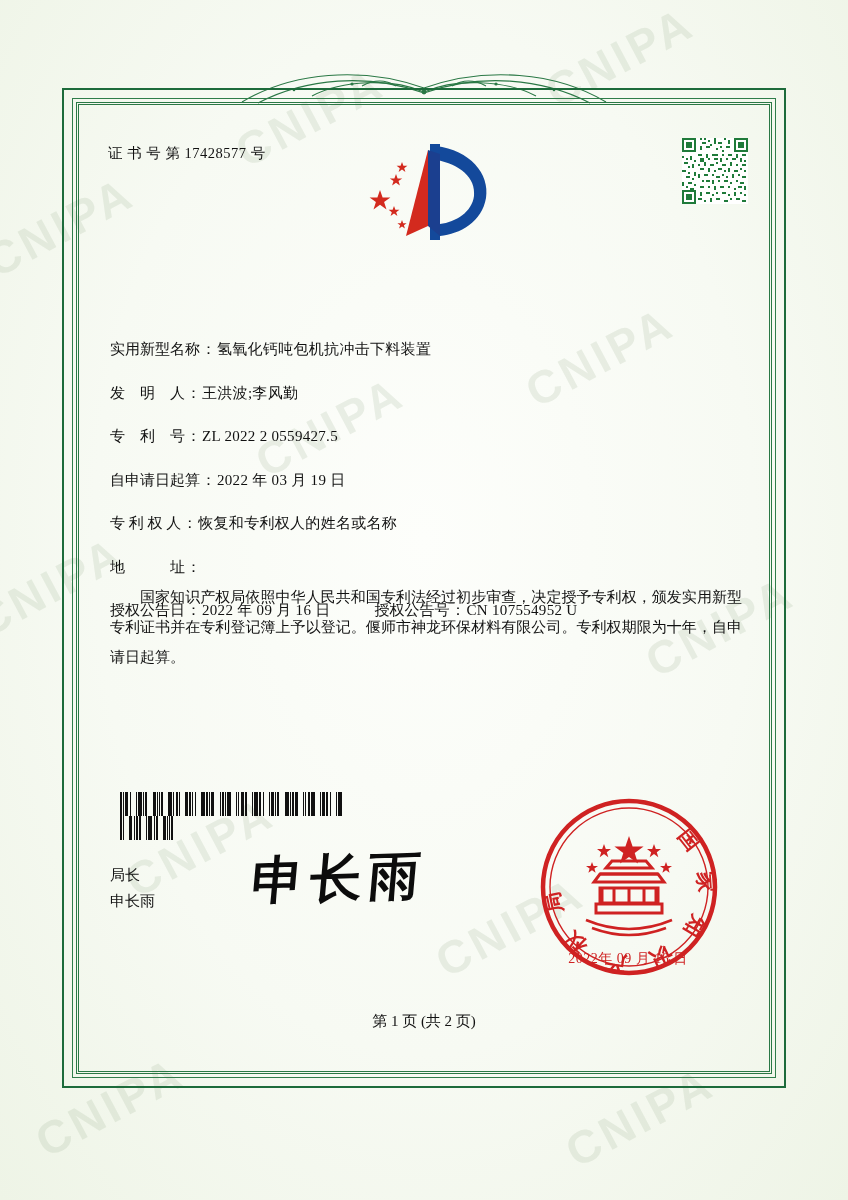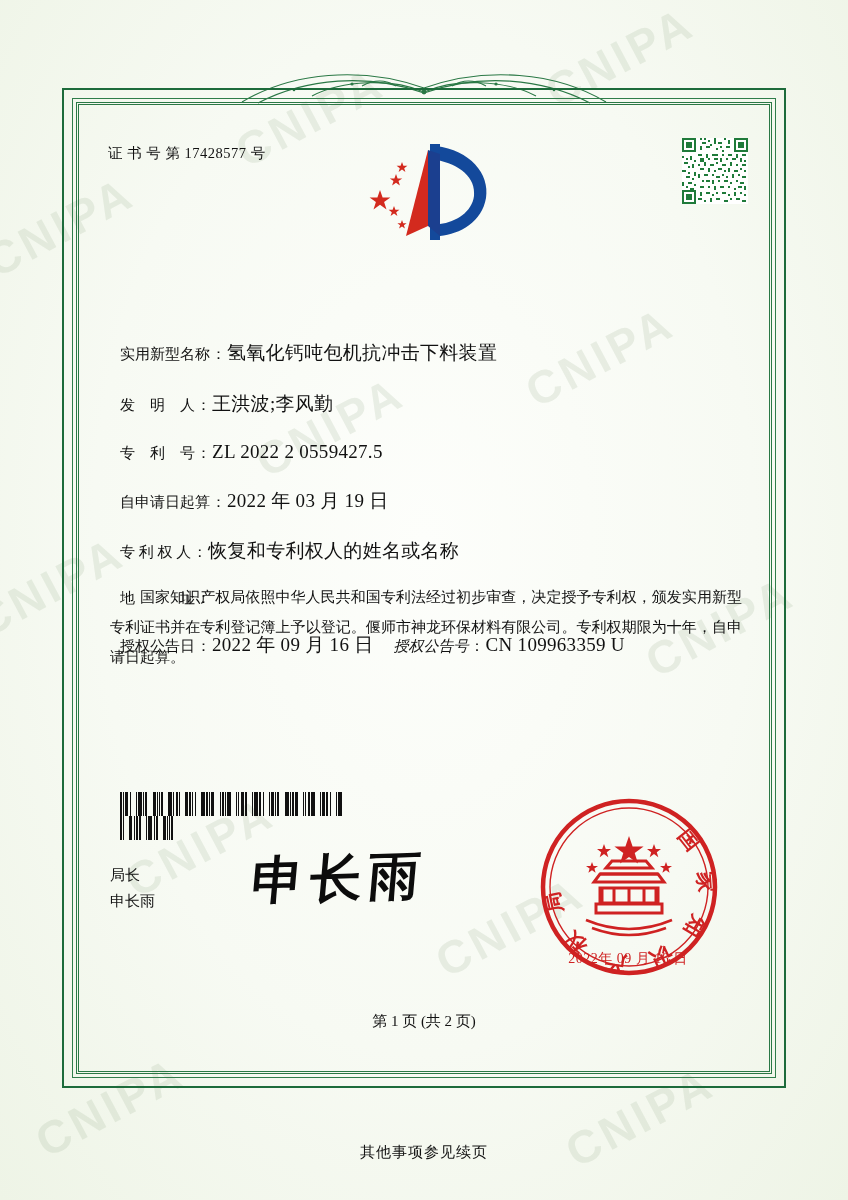--- a/index.html
+++ b/index.html
@@ -126,44 +126,43 @@
     text-align: center;
     font-size: 38px;
     font-weight: bold;
     letter-spacing: 3px;
     color: #111;
     font-family: "DejaVu Sans", sans-serif;
   }
 
   .fields {
     position: absolute;
-    left: 44px;
+    left: 34px;
     top: 238px;
     width: 640px;
   }
   .field-row {
     display: flex;
     align-items: baseline;
     margin-bottom: 24.5px;
     font-size: 15px;
     color: #111;
   }
   .field-label {
     white-space: pre;
     font-size: 15px;
   }
   .field-sep { padding: 0 1px; }
   .field-value {
-    font-size: 19px;
+    font-size: 15px;
     letter-spacing: 0.3px;
   }
   .field-row.two-col .second-label {
-    margin-left: 20px;
+    margin-left: 44px;
     white-space: pre;
-    font-style: italic;
   }
 
   .paragraphs {
     position: absolute;
     left: 34px;
     top: 480px;
     width: 632px;
     font-size: 15px;
     line-height: 30px;
     color: #111;
@@ -477,21 +476,21 @@
         <span class="field-label">地　　　址</span>
         <span class="field-sep">：</span>
       </div>
 
       <div class="field-row two-col">
         <span class="field-label">授权公告日</span>
         <span class="field-sep">：</span>
         <span class="field-value">2022 年 09 月 16 日</span>
         <span class="field-label second-label">授权公告号</span>
         <span class="field-sep">：</span>
-        <span class="field-value">CN 109963359 U</span>
+        <span class="field-value">CN 107554952 U</span>
       </div>
 
     </div>
 
     <div class="paragraphs">
       <p>国家知识产权局依照中华人民共和国专利法经过初步审查，决定授予专利权，颁发实用新型专利证书并在专利登记簿上予以登记。偃师市神龙环保材料有限公司。专利权期限为十年，自申请日起算。</p>
     </div>
 
     <div class="barcode">
       <span style="width:2px"></span><span style="width:1px"></span><span style="width:3px"></span><span style="width:1px"></span>
@@ -555,15 +554,14 @@
         </g>
       </svg>
     </div>
 
     <div class="seal-date">2022年 09 月 16 日</div>
 
     <div class="page-number">第 1 页 (共 2 页)</div>
 
   </div>
 
-  <div class="footer-note">其他事项参见续页</div>
 
 </div>
 
 </body></html>

